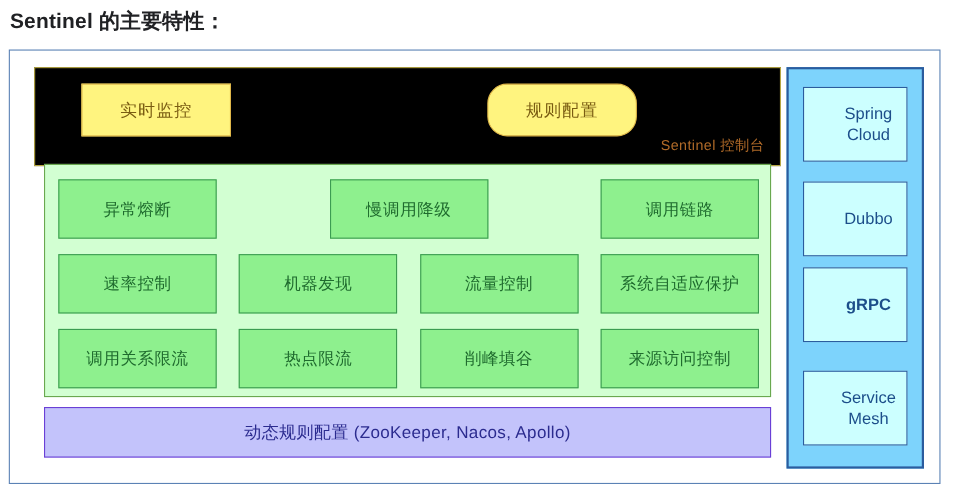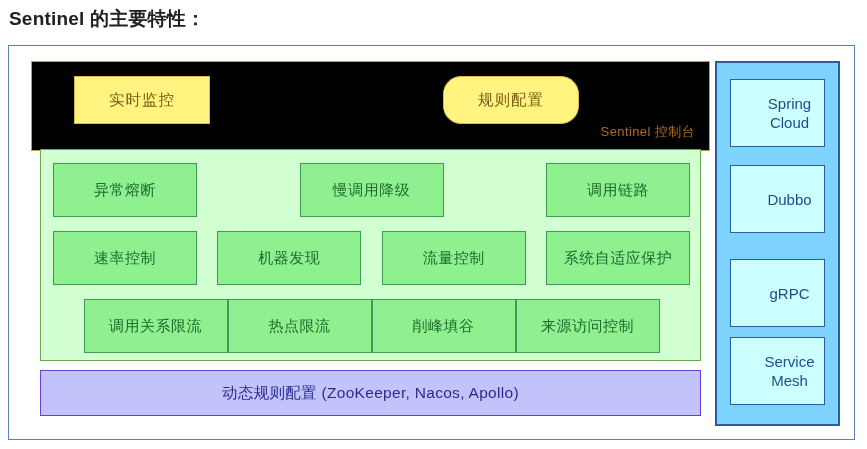--- a/index.html
+++ b/index.html
@@ -99,21 +99,21 @@
   .feature-row {
     position: absolute;
     left: 12px;
     width: 637px;
     height: 54px;
     display: flex;
     justify-content: space-between;
   }
   #feature-row-0 { top: 13px; }
   #feature-row-1 { top: 81px; }
-  #feature-row-2 { top: 149px; justify-content: center; }
+  #feature-row-2 { top: 149px; }
   .feature-cell {
     width: 144px;
     height: 54px;
     box-sizing: border-box;
     background: #8ef08e;
     border: 1.5px solid #3c9c52;
     display: flex;
     align-items: center;
     justify-content: center;
     font-size: 15px;
@@ -164,21 +164,21 @@
     justify-content: center;
     text-align: center;
     font-size: 15px;
     line-height: 19px;
     color: #1c4e8a;
     white-space: pre-line;
     padding-left: 24px;
   }
   #integration-cell-0 { top: 16px; }
   #integration-cell-1 { top: 102px; }
-  #integration-cell-2 { top: 196px; }
+  #integration-cell-2 { top: 180px; font-weight: bold; }
   #integration-cell-3 { top: 274px; }
 </style>
 </head>
 <body>
 
 <div id="page-title">Sentinel 的主要特性：</div>
 
 <div id="diagram-frame">
 
   <div id="left-stack">

